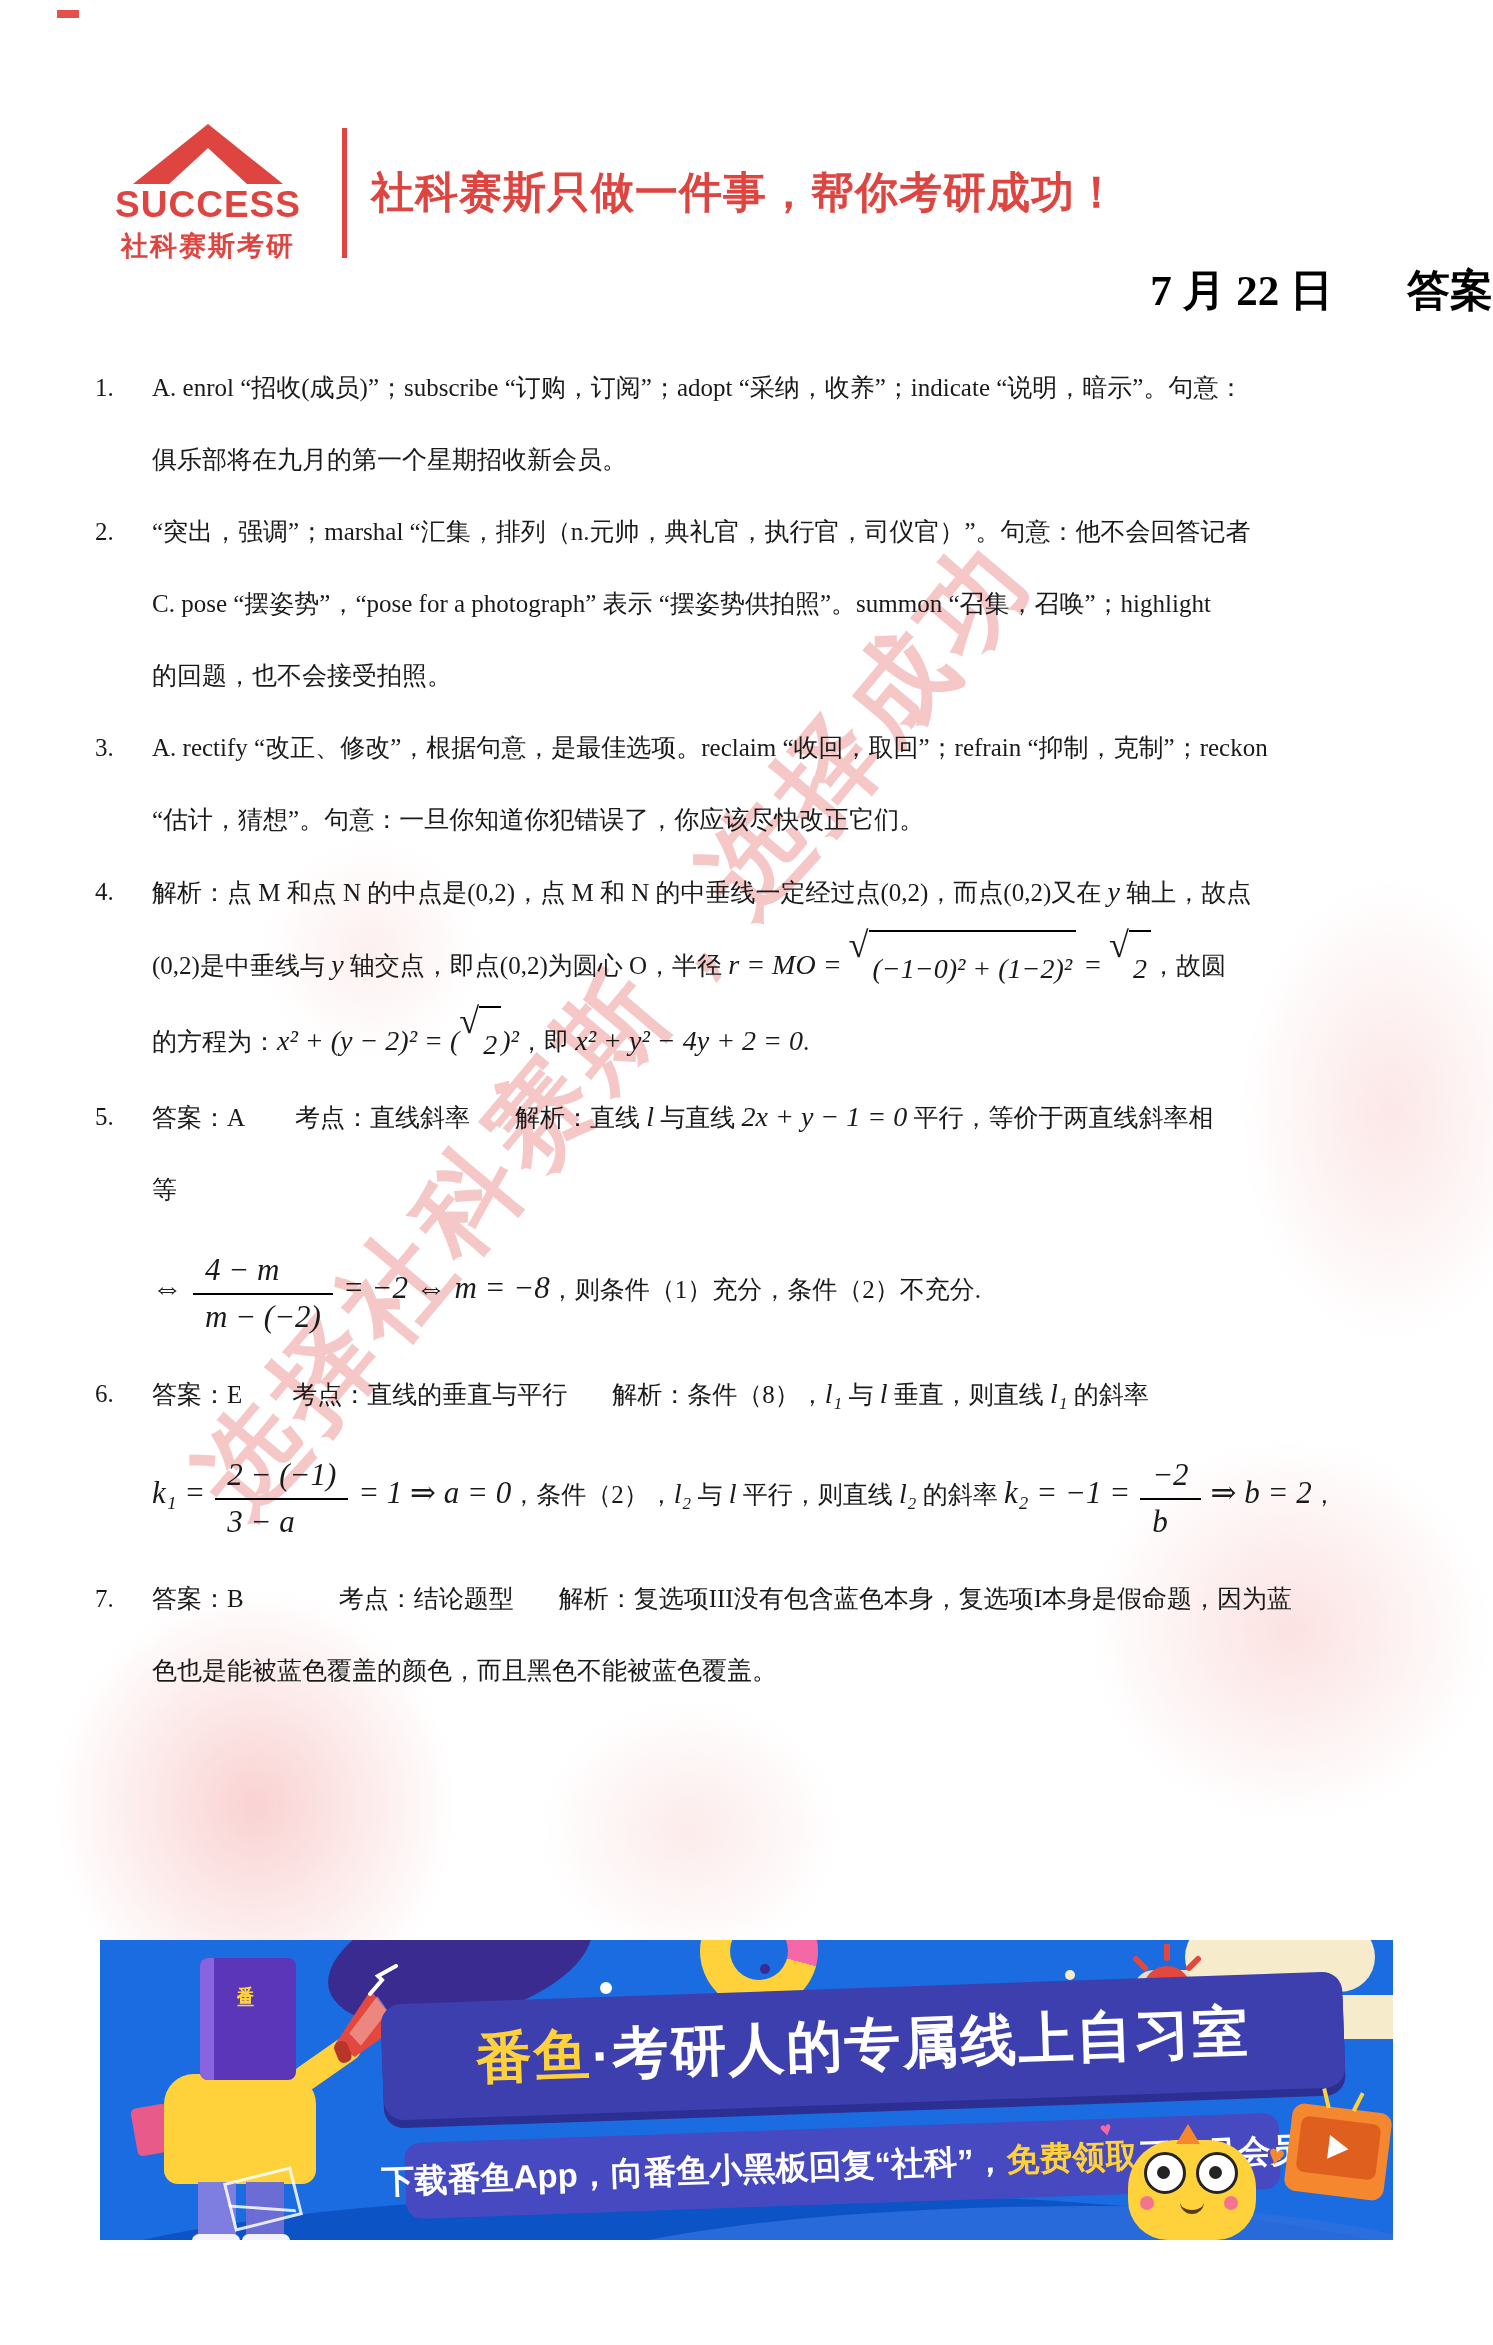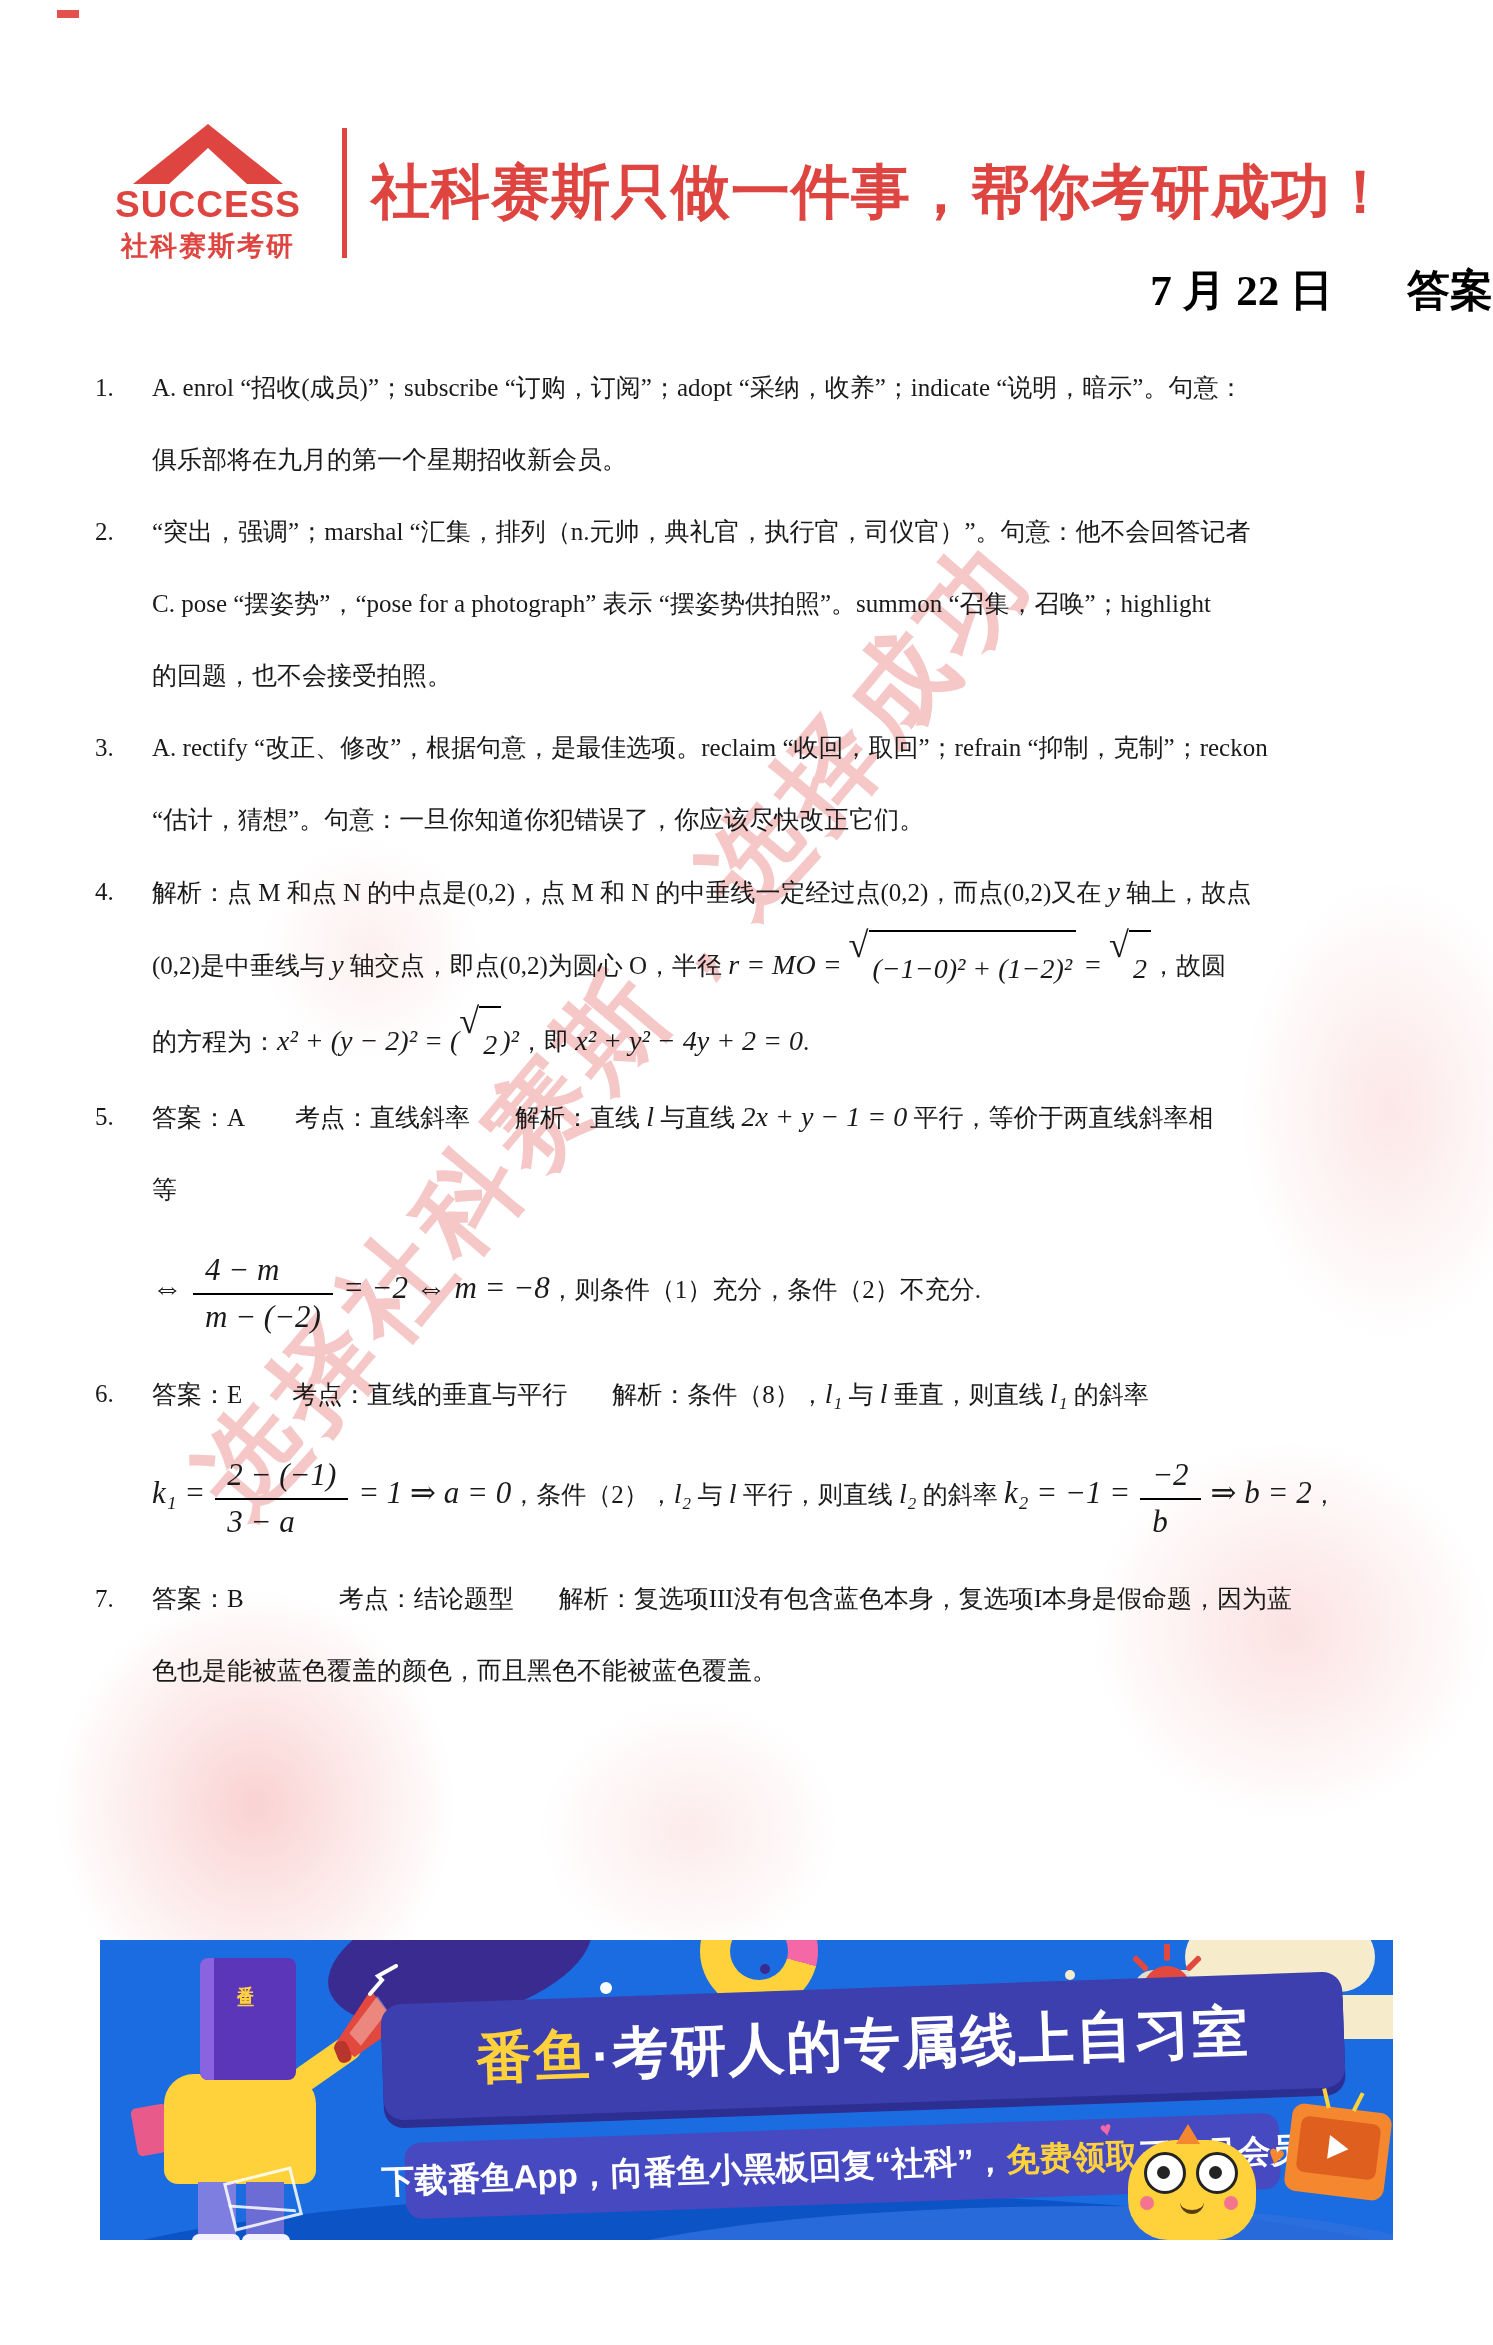--- a/index.html
+++ b/index.html
@@ -38,21 +38,21 @@
     font-family:"Liberation Sans","DejaVu Sans",sans-serif; font-weight:900;
     font-size:37px; letter-spacing:1px; color:#de4440; line-height:1.05; margin-top:2px;
   }
   .logo-sub {
     font-family:"Liberation Sans","DejaVu Sans",sans-serif; font-weight:bold;
     font-size:27px; color:#de4440; letter-spacing:2px; margin-top:3px;
   }
   .header-divider { width:5px; height:130px; background:#de4440; margin:0 24px 0 18px; }
   .slogan {
     font-family:"Liberation Sans","DejaVu Sans",sans-serif; font-weight:900;
-    font-size:59px; color:#de4440; letter-spacing:1px; white-space:nowrap; margin:0;
+    font-size:43px; color:#de4440; letter-spacing:1px; white-space:nowrap; margin:0;
   }
 
   
   .doc-title {
     position:absolute; left:0; top:262px; width:100%; z-index:1;
     text-align:right; font-size:43px; font-weight:bold; color:#000;
   }
   .doc-title .t-gap { display:inline-block; width:74px; }
 
   

